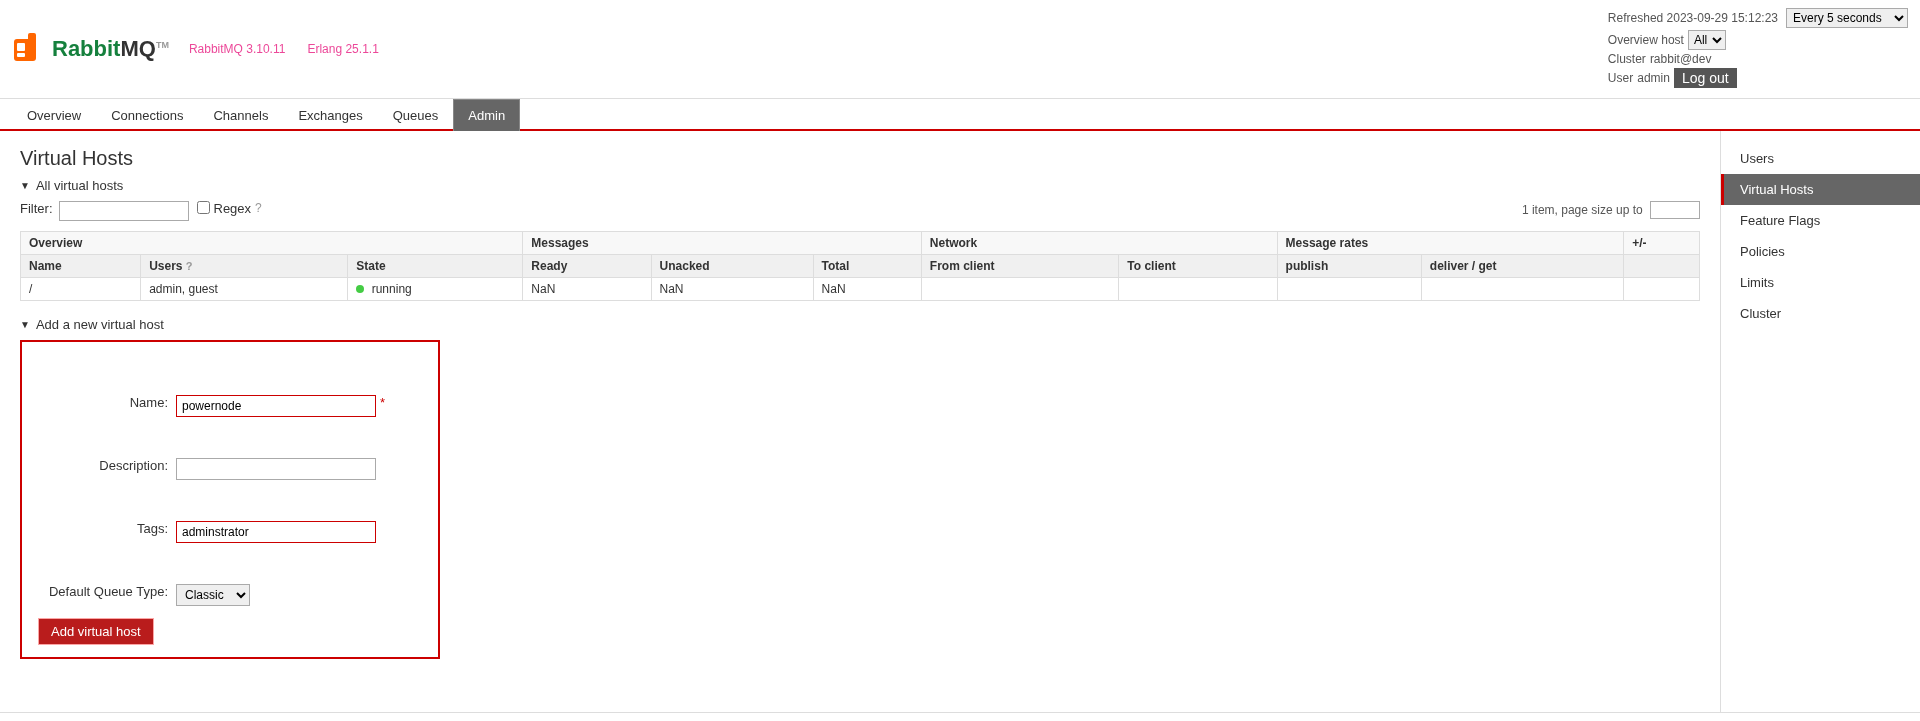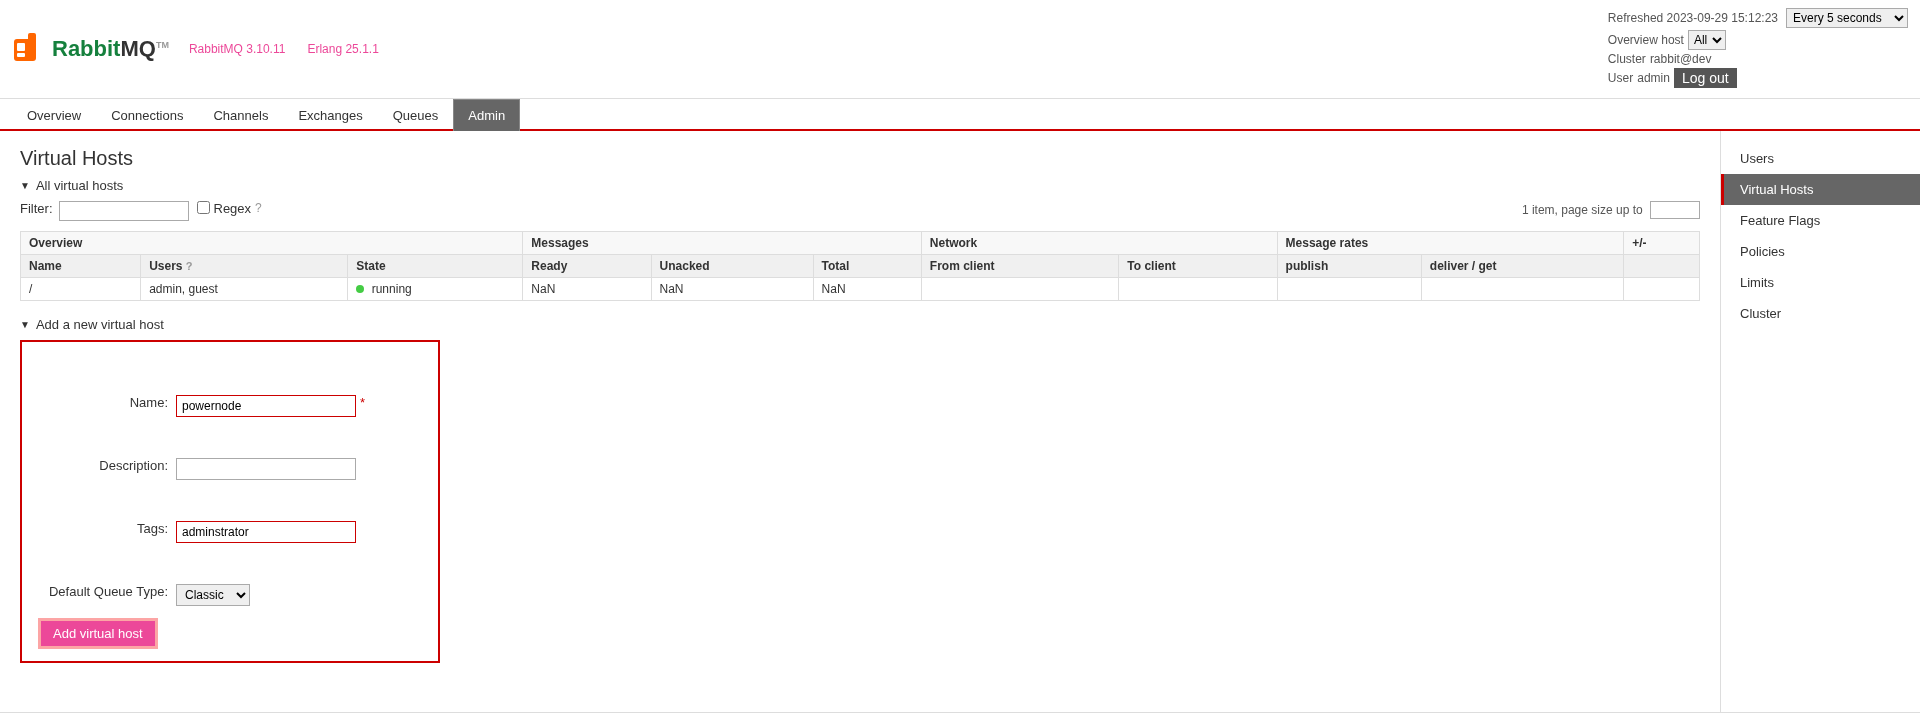--- a/index.html
+++ b/index.html
@@ -204,39 +204,39 @@
     .form-row label {
       width: 130px;
       text-align: right;
       margin-right: 8px;
       font-size: 13px;
     }
     .form-input {
       border: 1px solid #aaa;
       padding: 3px 5px;
       font-size: 12px;
-      width: 180px;
+      width: 200px;
     }
     .form-input.highlighted {
       border: 1px solid #c00;
     }
     .required-star {
       color: #c00;
       margin-left: 4px;
     }
     .form-select {
       border: 1px solid #aaa;
       padding: 2px 4px;
       font-size: 12px;
     }
 
     .add-btn {
-      background: #ec4899;
+      background: #b91c1c;
       color: #fff;
-      border: 3px solid #fca5a5;
+      border: 1px solid #fca5a5;
       padding: 5px 12px;
       cursor: pointer;
       font-size: 13px;
       margin-top: 4px;
     }
 
     
     #footer {
       border-top: 1px solid #ddd;
       padding: 10px 20px;

